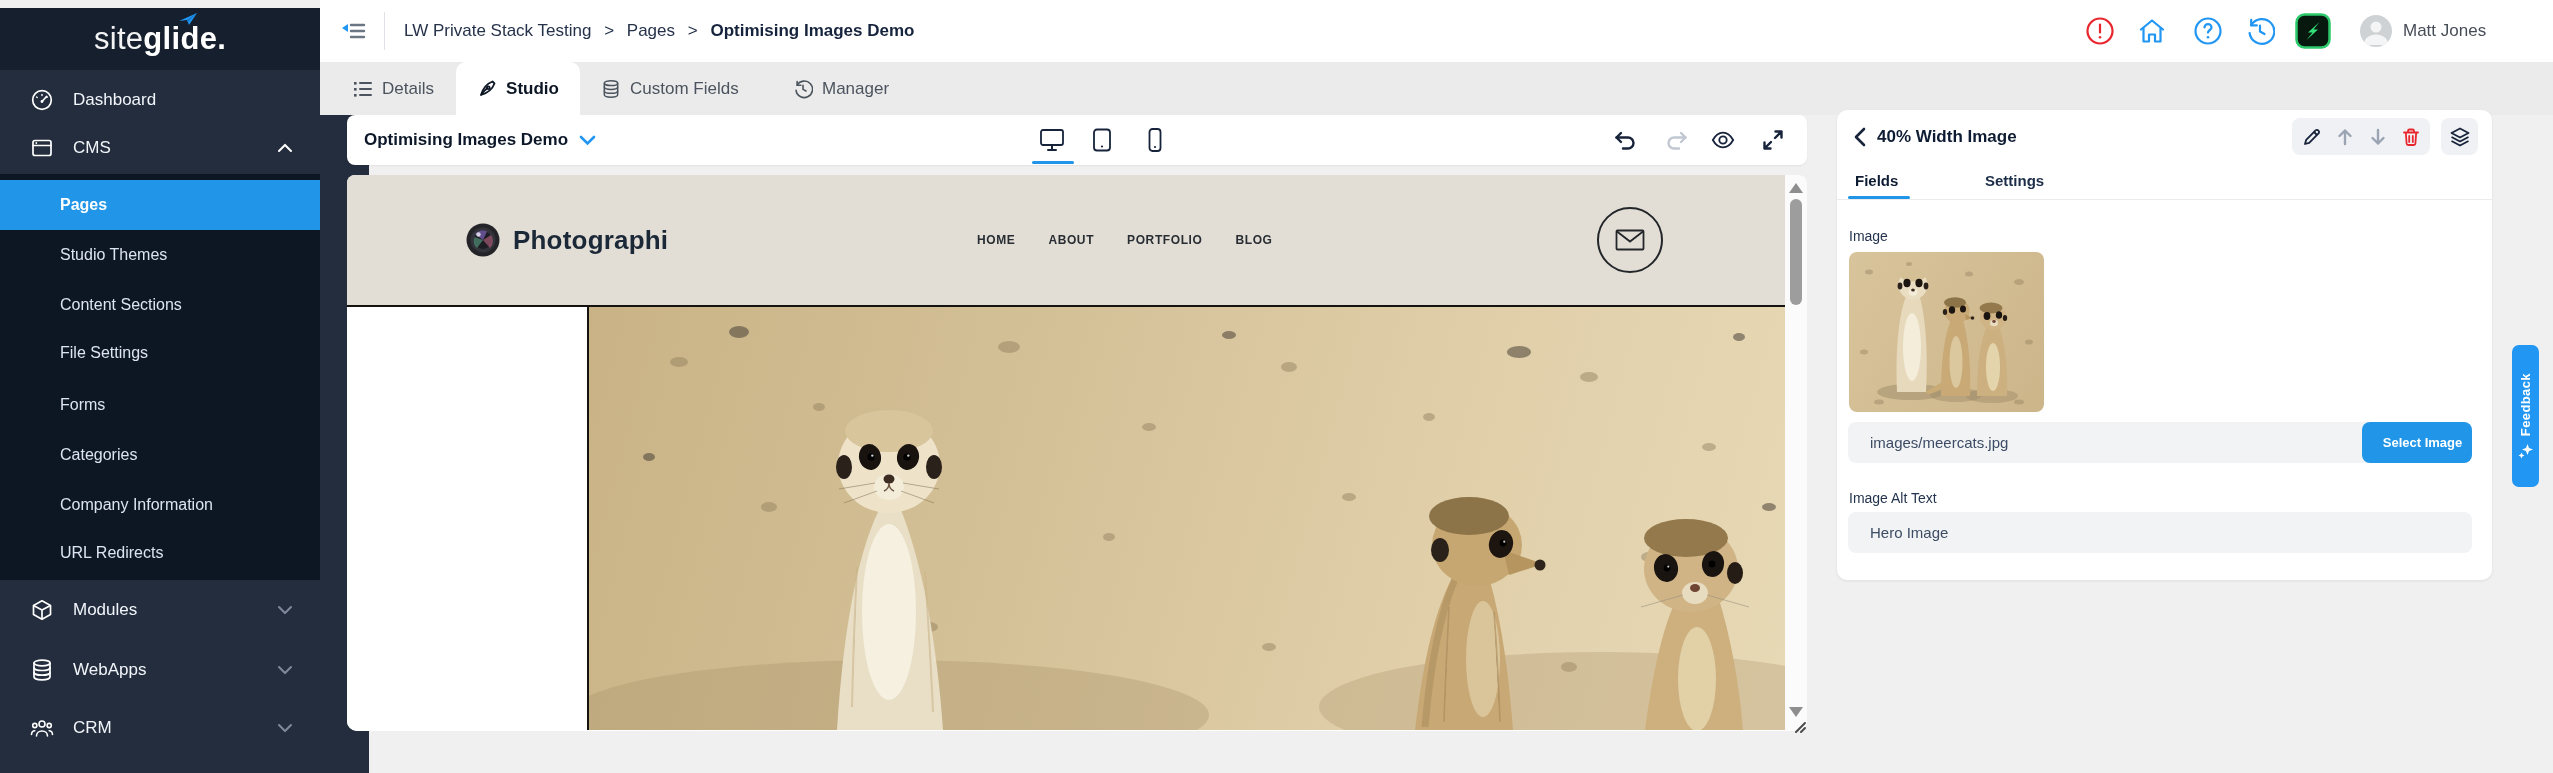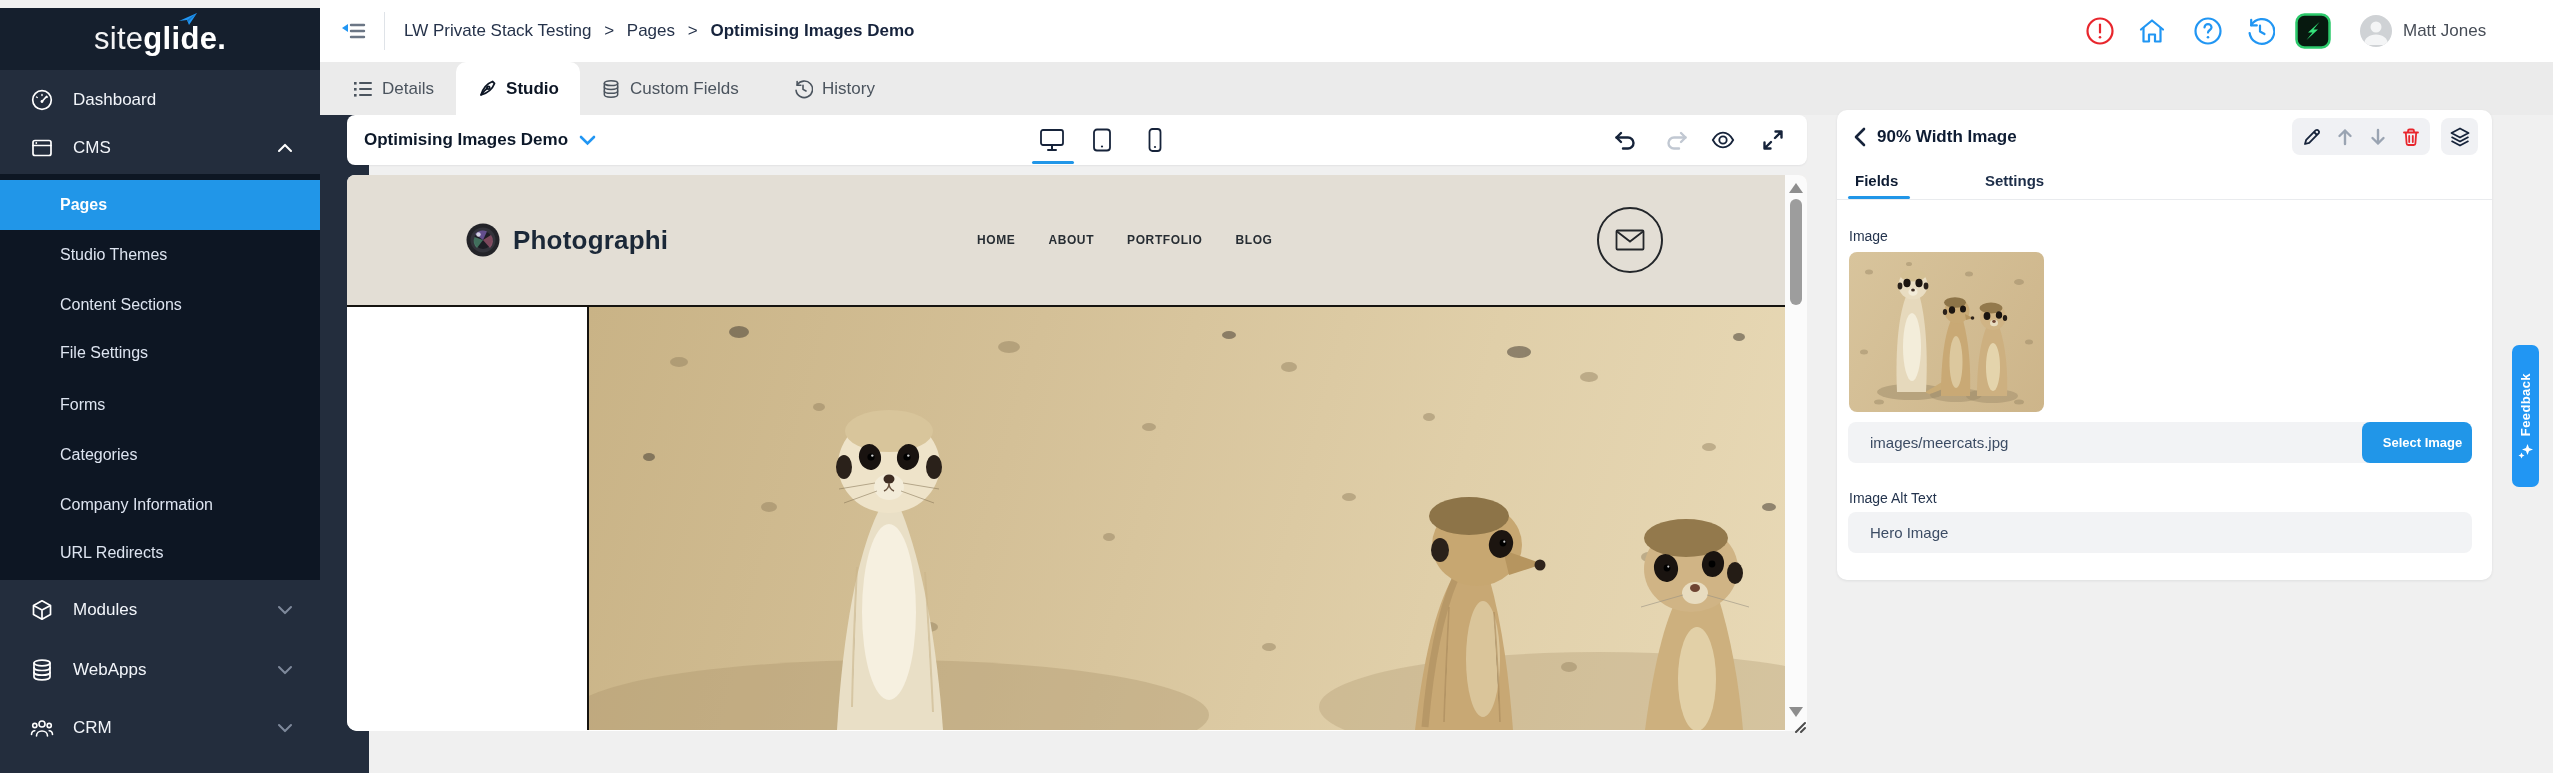--- a/index.html
+++ b/index.html
@@ -268,21 +268,21 @@
           <path d="M4 9.7 c0 1.6 3.6 2.8 8 2.8 s8 -1.2 8 -2.8 M4 14.4 c0 1.6 3.6 2.8 8 2.8 s8 -1.2 8 -2.8"></path>
         </svg>
       <span>Custom Fields</span>
     </div>
     <div class="tb-tab" style="left:473px;">
       <svg width="20" height="20" viewBox="0 0 30 30" fill="none" stroke="#4b545e" stroke-width="2.4" stroke-linecap="round" stroke-linejoin="round">
           <path d="M6.2 9.2 A12.4 12.4 0 1 1 4.6 17"></path>
           <path d="M6.2 3.8 V9.4 H11.8"></path>
           <path d="M15 9.5 V15.5 L19.5 18"></path>
         </svg>
-      <span>History</span>
+      <span>Manager</span>
     </div>
   </div>
 
   <div class="toolbar">
     <div class="page-selector">
       <span class="ps-label">Optimising Images Demo</span>
       <svg width="17" height="11" viewBox="0 0 17 11" fill="none" stroke="#2196f3" stroke-width="2.6" stroke-linecap="round">
           <path d="M2 2 L8.5 8.5 L15 2"></path>
         </svg>
     </div>
@@ -451,21 +451,21 @@
   </div>
 
   <svg class="resize-handle" viewBox="0 0 14 14">
       <path d="M4 13 L13 4 M9 13 L13 9" stroke="#4c4c4c" stroke-width="2" stroke-linecap="round"></path>
     </svg>
 
   <section class="inspector">
     <svg class="insp-back" viewBox="0 0 16 20" fill="none" stroke="#16233a" stroke-width="2.6" stroke-linecap="round" stroke-linejoin="round">
         <path d="M12 2 L4 10 L12 18"></path>
       </svg>
-    <h2 class="insp-title" style="margin:0;">90% Width Image</h2>
+    <h2 class="insp-title" style="margin:0;">40% Width Image</h2>
 
     <div class="insp-actions">
       <svg class="a-ic" viewBox="0 0 20 20" fill="none" stroke="#16233a" stroke-width="1.8" stroke-linejoin="round">
           <path d="M3 17 L4.2 12.8 L13.8 3.2 a2.2 2.2 0 0 1 3 3 L7.2 15.8 Z"></path>
           <path d="M12 5 L15 8"></path>
         </svg>
       <svg class="a-ic" viewBox="0 0 20 20" fill="none" stroke="#9aa4b2" stroke-width="2.4" stroke-linecap="round" stroke-linejoin="round">
           <path d="M10 17 V3.5 M4.5 9 L10 3.5 L15.5 9"></path>
         </svg>
       <svg class="a-ic" viewBox="0 0 20 20" fill="none" stroke="#9aa4b2" stroke-width="2.4" stroke-linecap="round" stroke-linejoin="round">

